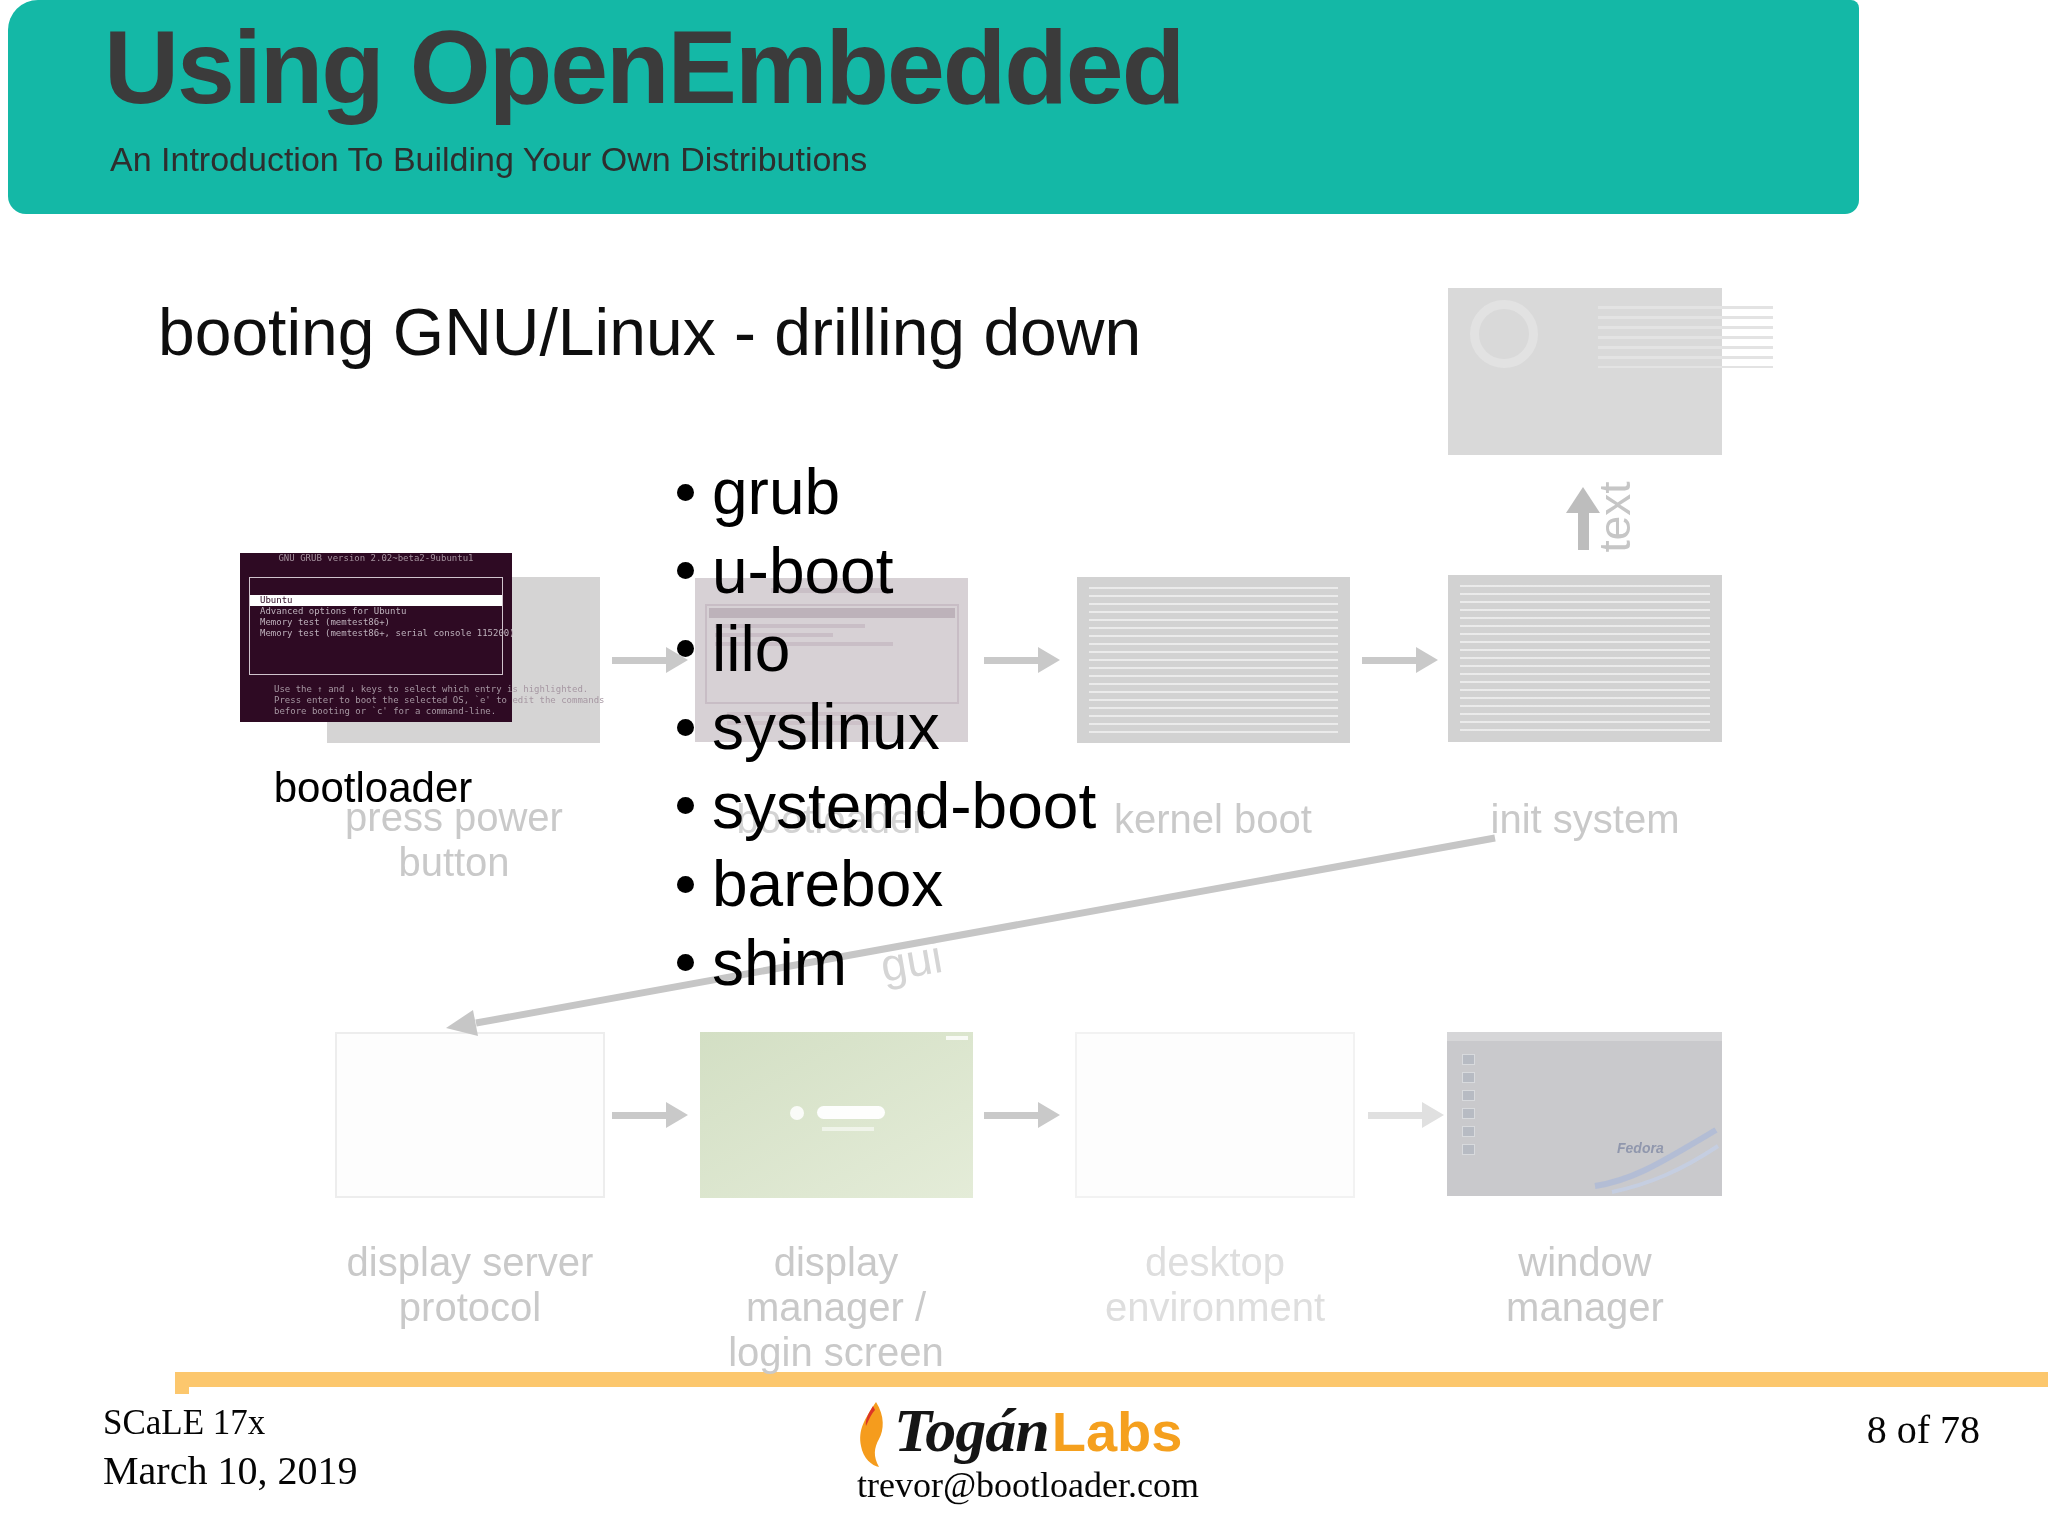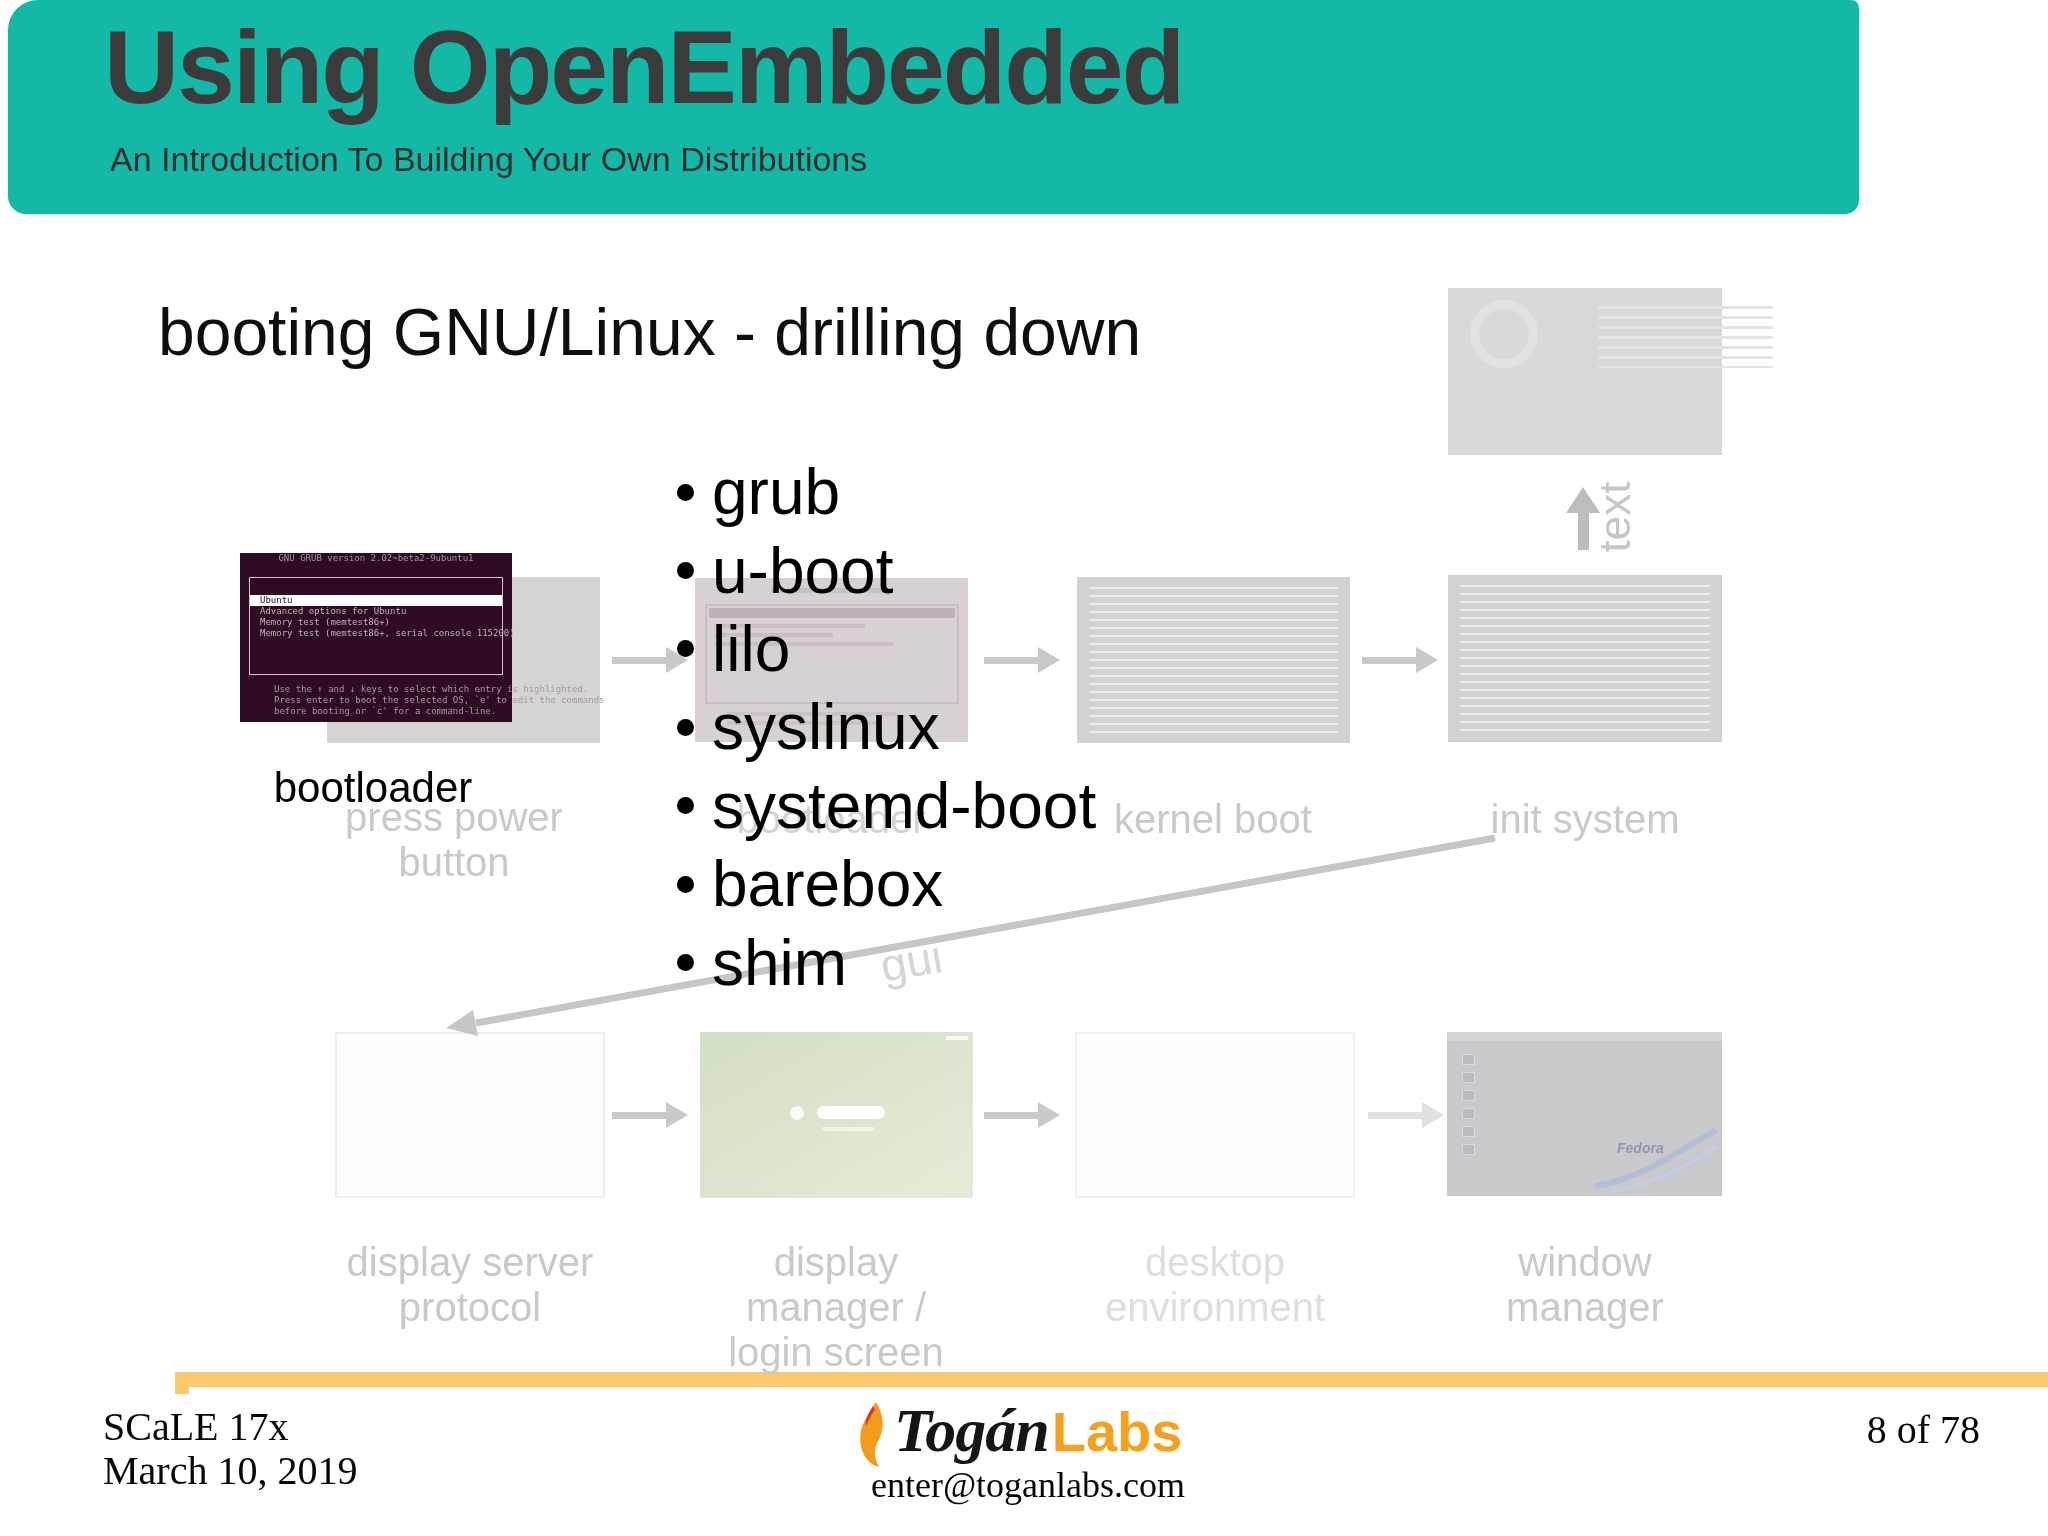--- a/index.html
+++ b/index.html
@@ -112,21 +112,21 @@
   
   .bullets{position:absolute;left:668px;top:453px;margin:0;padding:0;list-style:none;z-index:4;}
   .bullets li{display:flex;align-items:center;height:78.4px;font-size:64px;color:#000;}
   .bullets .bdot{width:17px;height:17px;border-radius:50%;background:#000;margin:0 18px 0 9px;
        flex:0 0 aupx;}
 
   
   .fbar{position:absolute;left:175px;top:1372px;width:1873px;height:15px;background:#fcc76d;}
   .fbar-notch{position:absolute;left:175px;top:1387px;width:14px;height:7px;background:#fcc76d;}
   .f-serif{font-family:"Liberation Serif",serif;color:#050505;}
-  .f-event{position:absolute;left:103px;top:1403px;font-size:40px;}
+  .f-event{position:absolute;left:103px;top:1403px;font-size:35px;}
   .f-date{position:absolute;left:103px;top:1447px;font-size:40px;}
   .f-page{position:absolute;left:1790px;top:1406px;width:190px;text-align:right;font-size:40px;}
   .logo{position:absolute;left:856px;top:1392px;height:76px;display:flex;align-items:baseline;text-align:center;}
   .logo-flame{position:absolute;left:0;top:8px;}
   .logo-togan{margin-left:38px;font-family:"Liberation Serif",serif;font-style:italic;
        font-weight:600;font-size:62px;color:#151515;letter-spacing:-1px;line-height:76px;}
   .logo-labs{font-family:"Liberation Sans",sans-serif;font-weight:bold;font-size:56px;
        color:#f5a01e;margin-left:3px;}
   .f-email{position:absolute;left:828px;top:1464px;width:400px;text-align:center;font-size:36px;}
 </style>
@@ -308,15 +308,15 @@
   <div class="f-serif f-page">8 of 78</div>
 
   <div class="logo">
     <svg class="logo-flame" width="36" height="68" viewBox="0 0 36 68">
       <path d="M20 2 C 8 20, 2 30, 5 46 C 7 58, 16 66, 23 67 C 17 56, 18 48, 23 39 C 28 30, 29 16, 20 2 Z" fill="#f59c1d"></path>
       <path d="M17 6 C 12 14, 9 20, 10 26 C 13 19, 16 13, 19 10 Z" fill="#dd3526"></path>
     </svg>
     <span class="logo-togan">Togán</span>
       <span class="logo-labs">Labs</span>
   </div>
-  <div class="f-serif f-email">enter@toganlabs.com</div>
+  <div class="f-serif f-email">trevor@bootloader.com</div>
 
 </div>
 
 </body></html>

